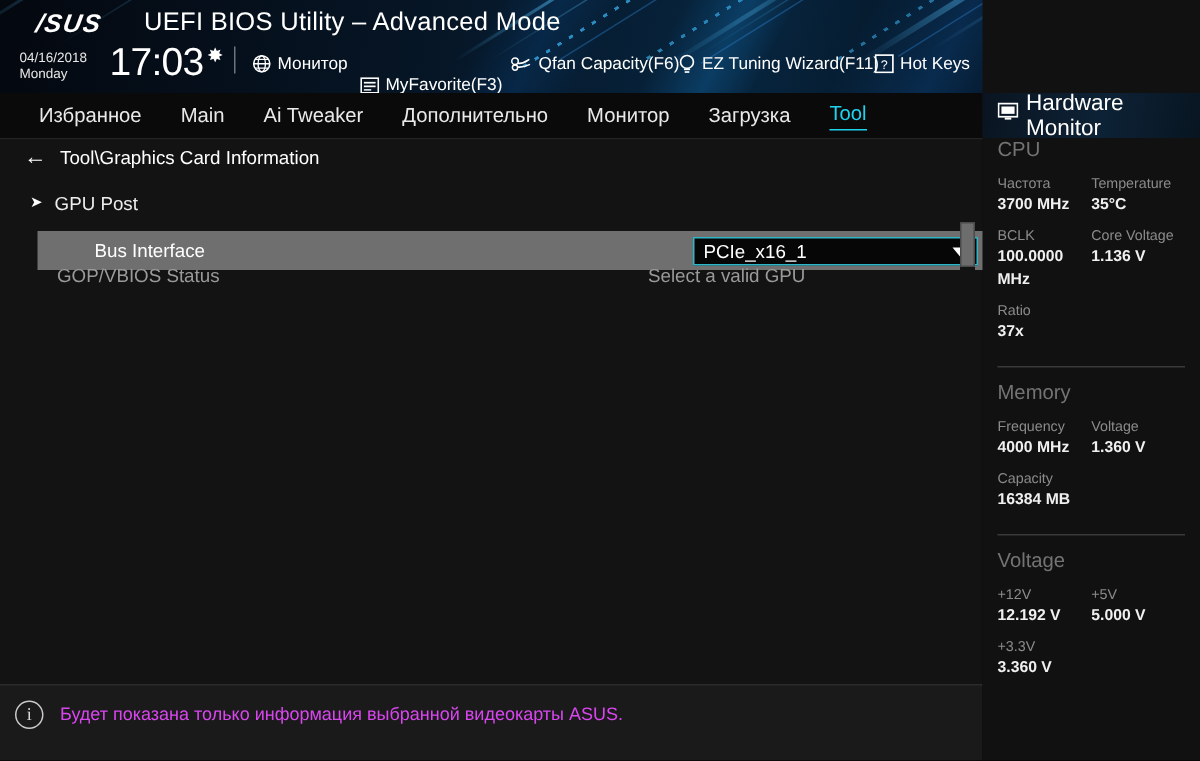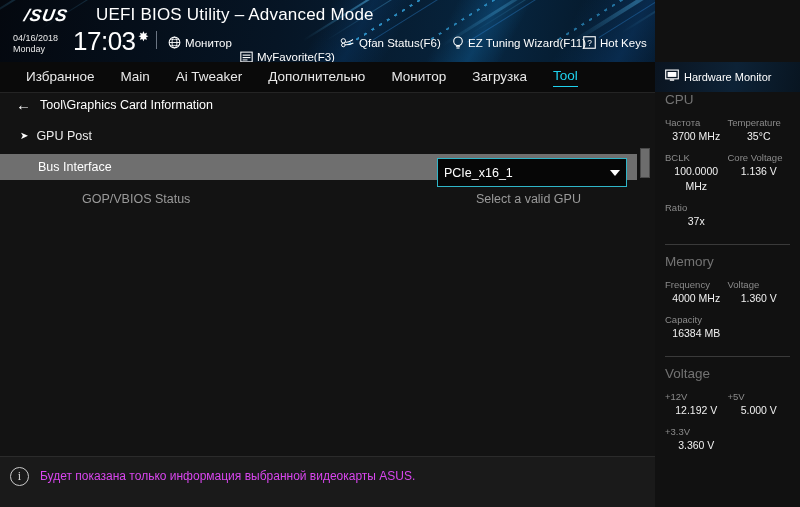--- a/index.html
+++ b/index.html
@@ -121,34 +121,34 @@
     position: absolute; left: 0; top: 32px; width: 637px; height: 22px;
     display: flex; align-items: center; padding-left: 20px; gap: 8px;
   }
   .submenu-arrow { color: #ffffff; font-size: 10px; line-height: 10px; }
   .submenu-label { color: #ededed; font-size: 12.5px; }
 
   .row {
     position: absolute; left: 0; width: 637px; height: 26px;
     display: flex; align-items: center;
   }
-  .row-selected { background: #6f6f6f; top: 61px; }
-  .row-normal   { top: 93px; margin-left: 44px; }
+  .row-selected { background: #6f6f6f; top: 61px; margin-left: 25px; }
+  .row-normal   { top: 78px; }
   .row-label {
     position: absolute; left: 38px; font-size: 12.5px;
   }
   .row-selected .row-label { color: #ffffff; }
   .row-normal .row-label { color: #9a9a9a; }
   .row-value {
     position: absolute; left: 432px; color: #9a9a9a; font-size: 12.5px;
   }
 
   .dropdown {
     position: absolute; left: 437px; top: 4px;
-    width: 190px; height: 29px;
+    width: 190px; height: 19px;
     background: #060606;
     border: 1px solid #2fb5c8;
     display: flex; align-items: center;
     padding: 0 6px;
   }
   .dropdown-value { color: #ffffff; font-size: 12.5px; flex: 1; }
   .dropdown-arrow {
     width: 0; height: 0;
     border-left: 5px solid transparent;
     border-right: 5px solid transparent;
@@ -189,33 +189,33 @@
     width: 145px; height: 507px;
     background: #111111;
   }
   .sb-head {
     position: absolute; left: 0; top: 62px;
     width: 145px; height: 30px;
     background: linear-gradient(100deg, #0a1420 0%, #0d2236 55%, #081521 100%);
     display: flex; align-items: center; gap: 5px;
     padding-left: 10px;
   }
-  .sb-head-label { color: #ffffff; font-size: 11px; }
+  .sb-head-label { color: #ffffff; font-size: 15px; }
   .sb-body {
     position: absolute; left: 0; top: 92px;
     width: 145px; height: 415px;
     padding: 0 10px;
   }
   .sb-section-title {
     color: #737373; font-size: 13.5px; margin-bottom: 9px;
   }
   .sb-grid { display: flex; }
   .sb-col { width: 50%; }
   .sb-key { color: #8b8b8b; font-size: 9.5px; line-height: 13px; }
-  .sb-val { color: #f0f0f0; font-size: 10.5px; font-weight: normal; line-height: 15px; text-align: center; }
+  .sb-val { color: #f0f0f0; font-size: 10.5px; font-weight: bold; line-height: 15px; }
   .sb-pair { margin-bottom: 7px; }
   .sb-divider { height: 1px; background: #3a3a3a; margin: 8px 0 9px 0; }
   .sb-sec { padding-top: 0; }
 </style>
 </head>
 <body>
 
 <div id="app">
 
   <div class="header">
@@ -276,21 +276,21 @@
 
     <div class="hdr-item" style="left:340px;">
       <span class="ico">
         <svg width="15" height="13" viewBox="0 0 18 14">
           <circle cx="4" cy="5" r="2.6" fill="none" stroke="#fff" stroke-width="1.2"></circle>
           <circle cx="4" cy="10" r="2.1" fill="none" stroke="#fff" stroke-width="1.2"></circle>
           <path d="M6.4 6.5 C10 7.5 13 5 15.5 3.5" fill="none" stroke="#fff" stroke-width="1.3"></path>
           <path d="M6 9.6 C10 10 13 9 16 7.5" fill="none" stroke="#fff" stroke-width="1.3"></path>
         </svg>
       </span>
-      <span>Qfan Status(F6)</span>
+      <span>Qfan Capacity(F6)</span>
     </div>
 
     <div class="hdr-item" style="left:452px;">
       <span class="ico">
         <svg width="12" height="14" viewBox="0 0 14 16">
           <circle cx="7" cy="6" r="5" fill="none" stroke="#fff" stroke-width="1.3"></circle>
           <rect x="4.6" y="11" width="4.8" height="1.4" fill="#fff"></rect>
           <rect x="5.2" y="13.2" width="3.6" height="1.3" fill="#fff"></rect>
         </svg>
       </span>

